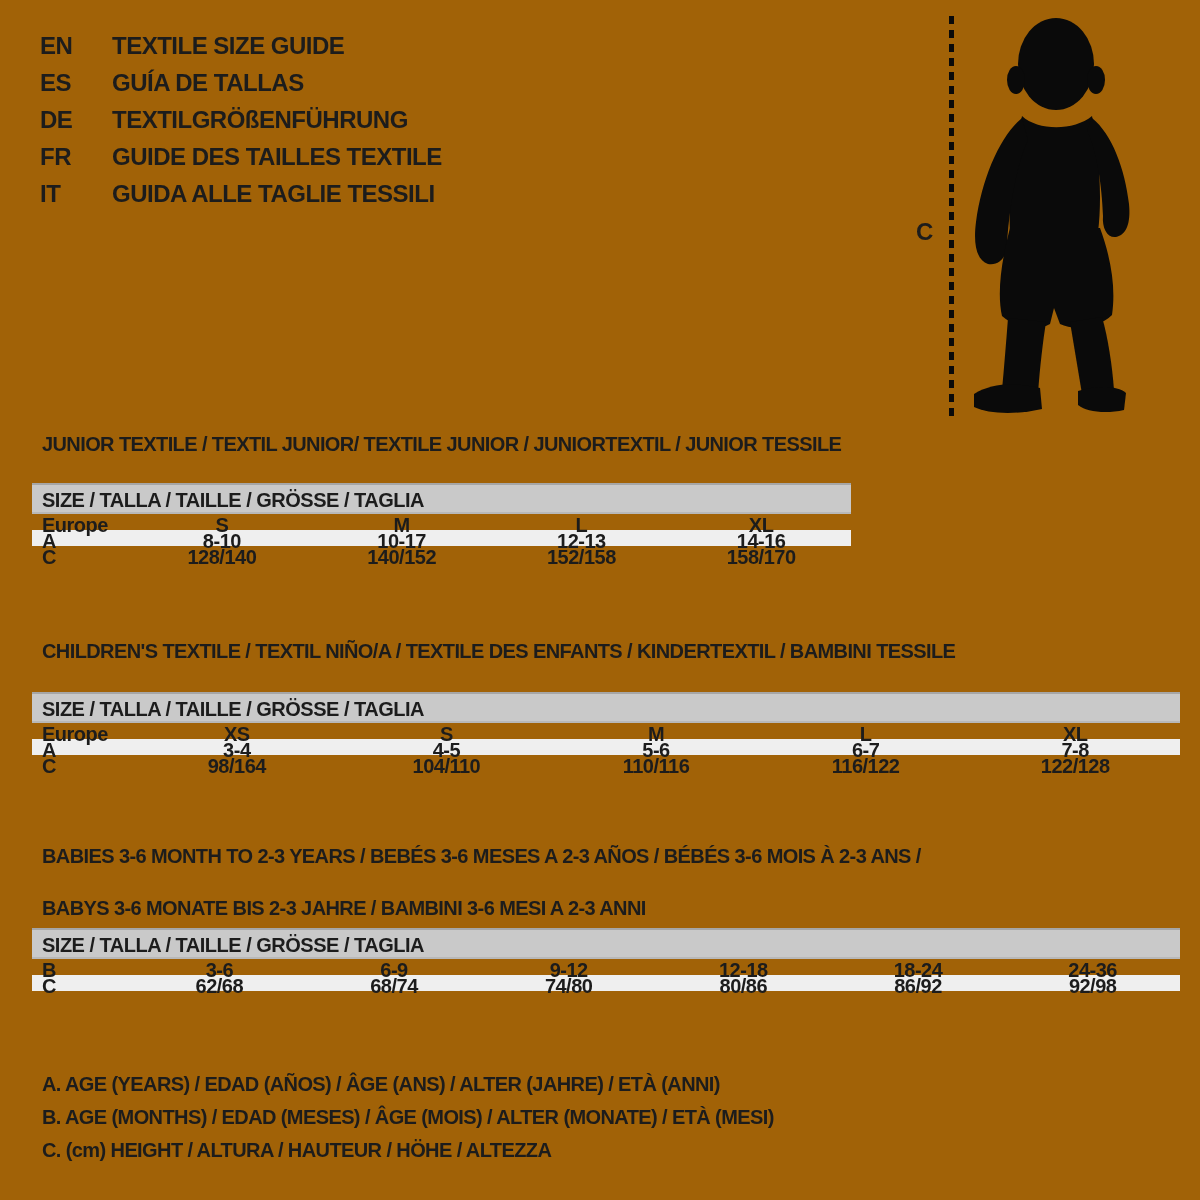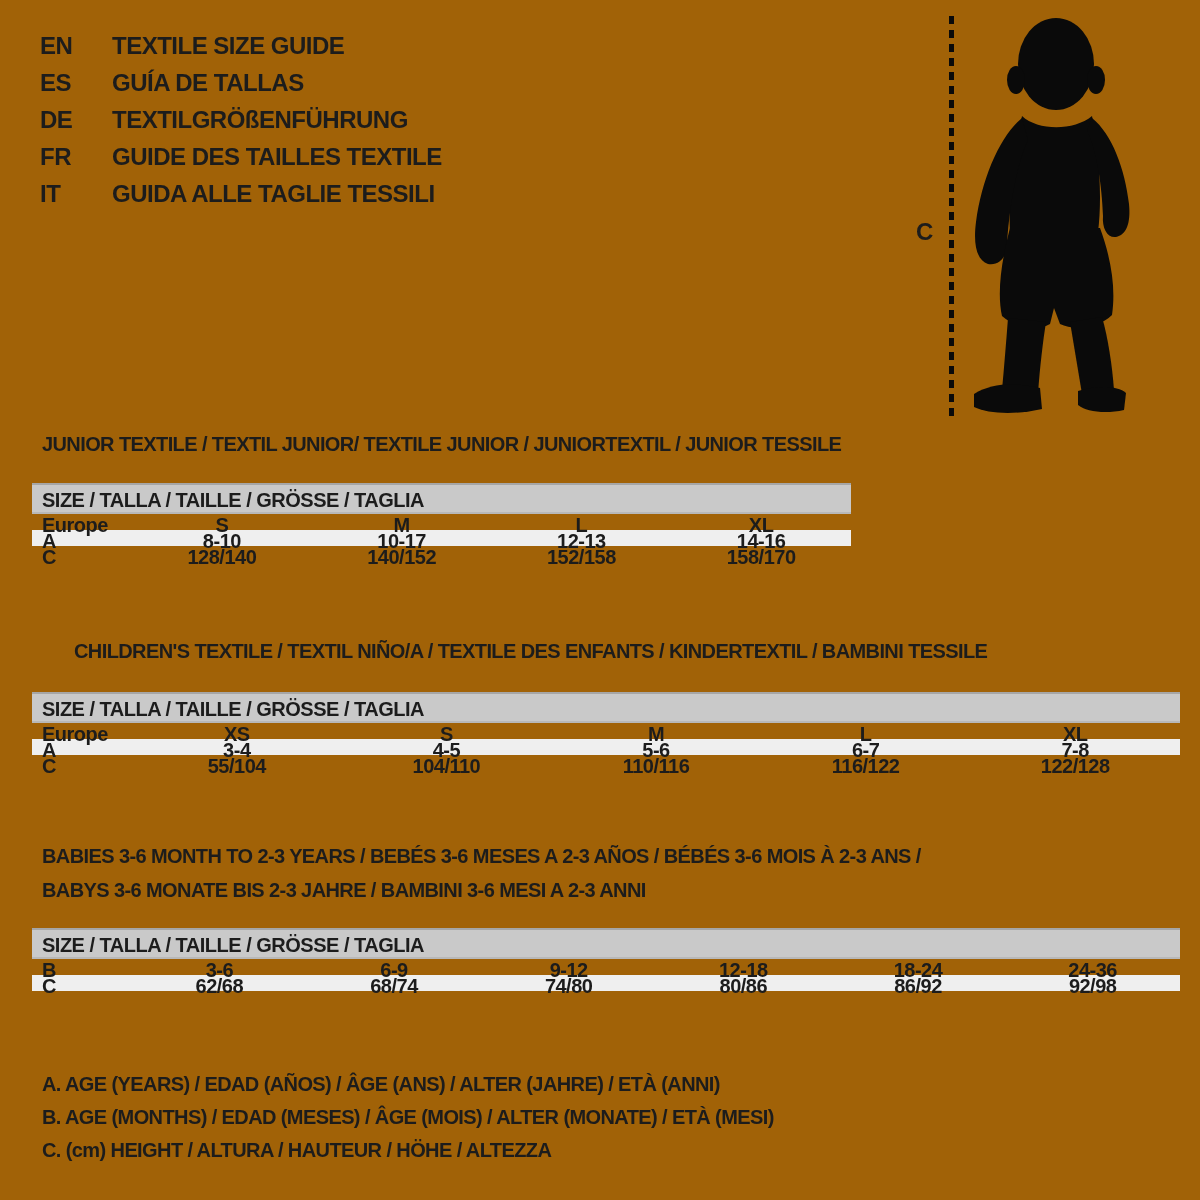--- a/index.html
+++ b/index.html
@@ -29,23 +29,23 @@
   .figure-c { position:absolute; left:916px; top:218px; font-size:24px; }
   .figure-svg { position:absolute; left:962px; top:14px; }
   .figure-svg path, .figure-svg ellipse { fill:var(--silhouette,#0a0a0a); }
 
   
   .section-heading {
     position:absolute; left:42px; font-size:20px;
     letter-spacing:-0.6px; white-space:nowrap;
   }
   .h-junior   { top:433px; }
-  .h-children { top:640px;margin-left:32px; }
+  .h-children { top:640px; }
   .h-babies1  { top:845px; }
-  .h-babies2  { top:879px; }
+  .h-babies2  { top:897px; }
 
   
   .size-table { position:absolute; left:32px; }
   .tbl-junior   { top:483px; width:819px; }
   .tbl-children { top:692px; width:1148px; }
   .tbl-babies   { top:928px; width:1148px; }
 
   .size-bar {
     height:31px; background:var(--bar,#c9c9c9);
     border-top:2px solid var(--bar_edge,#a6a6a6);
@@ -154,21 +154,21 @@
     <div class="trow cols5 row-alt">
       <span class="rlabel">A</span>
       <span class="cell">3-4</span>
       <span class="cell">4-5</span>
       <span class="cell">5-6</span>
       <span class="cell">6-7</span>
       <span class="cell">7-8</span>
     </div>
     <div class="trow cols5">
       <span class="rlabel">C</span>
-      <span class="cell">55/104</span>
+      <span class="cell">98/164</span>
       <span class="cell">104/110</span>
       <span class="cell">110/116</span>
       <span class="cell">116/122</span>
       <span class="cell">122/128</span>
     </div>
   </div>
 
   <div class="section-heading h-babies1">BABIES 3-6 MONTH TO 2-3 YEARS / BEBÉS 3-6 MESES A 2-3 AÑOS / BÉBÉS 3-6 MOIS À 2-3 ANS /</div>
   <div class="section-heading h-babies2">BABYS 3-6 MONATE BIS 2-3 JAHRE / BAMBINI 3-6 MESI A 2-3 ANNI</div>
   <div class="size-table tbl-babies">

